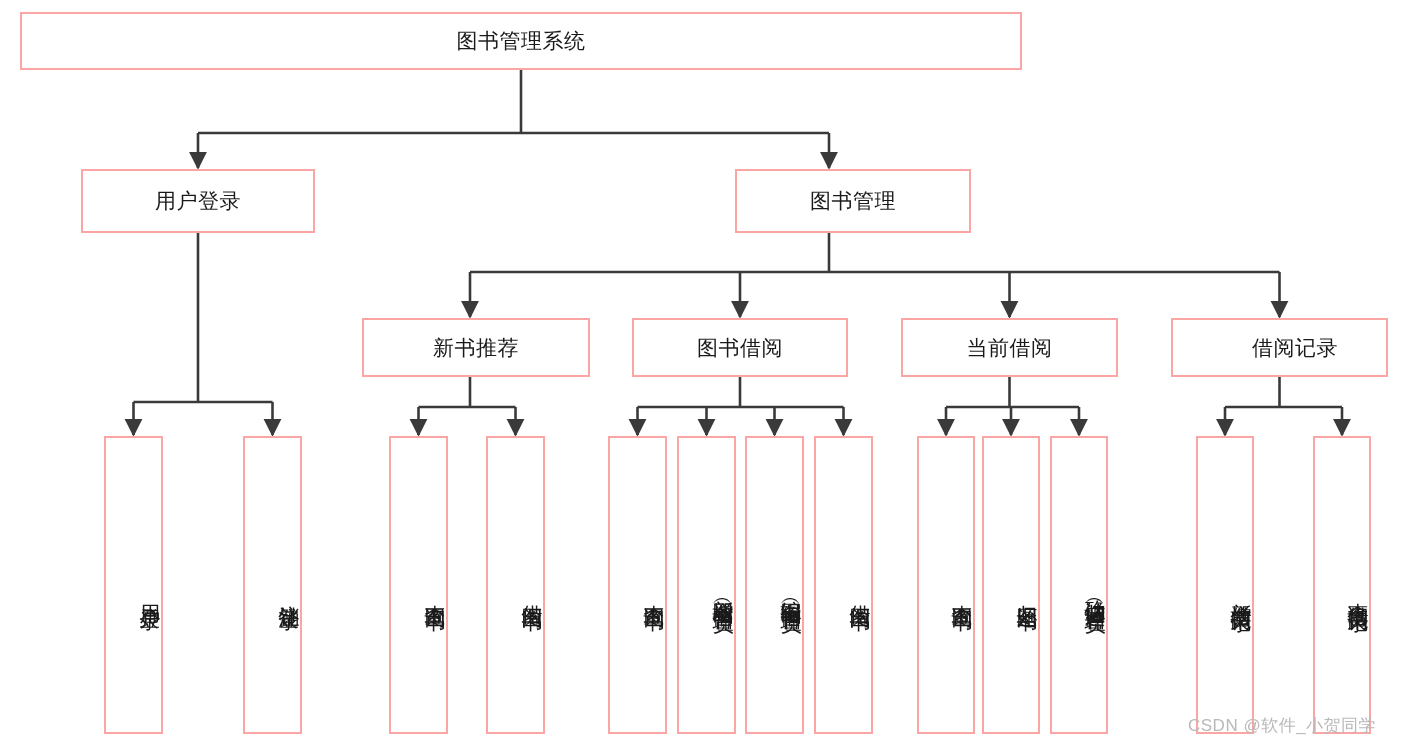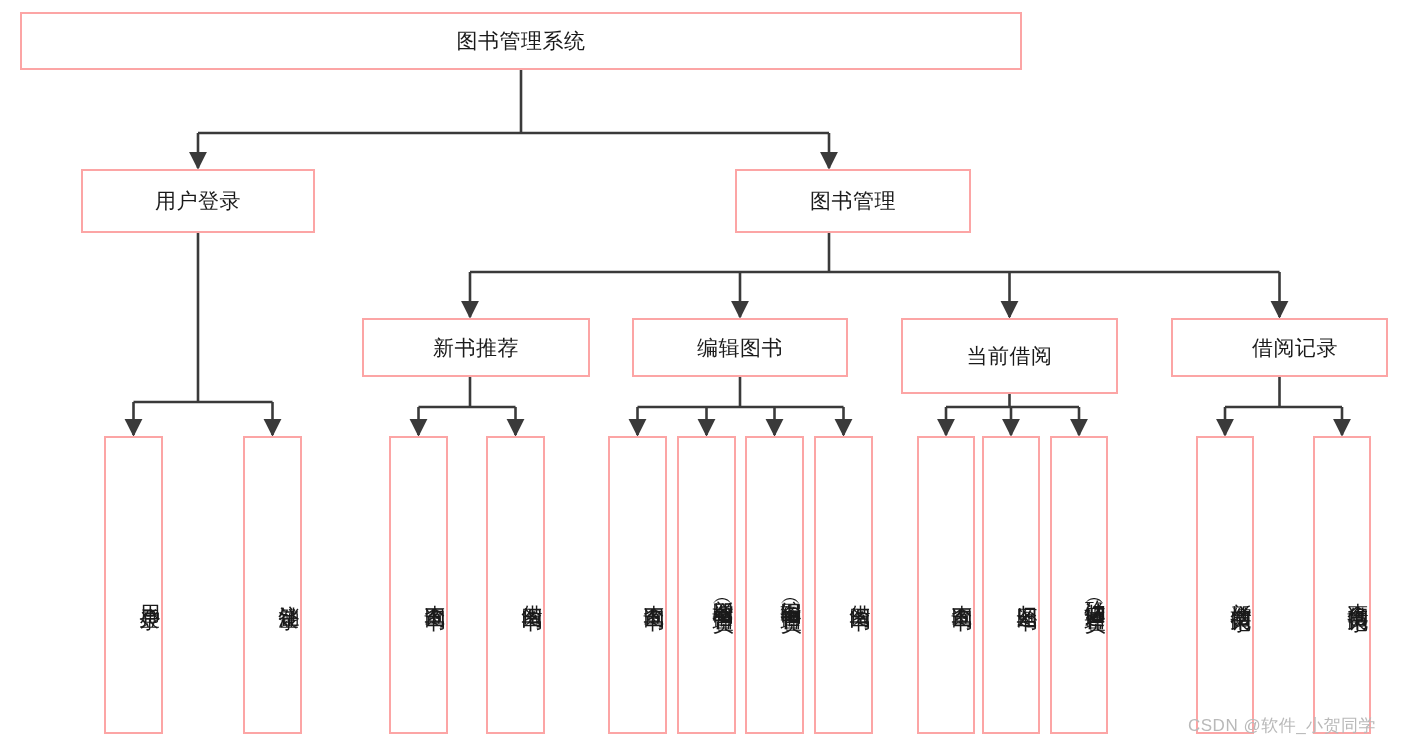--- a/index.html
+++ b/index.html
@@ -122,23 +122,23 @@
     <span>用户登录</span>
   </div>
   <div class="node horiz" style="left: 711px; top: 169px; width: 236px; height: 64px; margin-left: 24px;">
     <span>图书管理</span>
   </div>
 
   <div class="node horiz" style="left: 362px; top: 318px; width: 228px; height: 59px;">
     <span>新书推荐</span>
   </div>
   <div class="node horiz" style="left: 632px; top: 318px; width: 216px; height: 59px;">
-    <span>编辑图书</span>
+    <span>图书借阅</span>
   </div>
-  <div class="node horiz" style="left: 901px; top: 318px; width: 217px; height: 76px;">
+  <div class="node horiz" style="left: 901px; top: 318px; width: 217px; height: 59px;">
     <span>当前借阅</span>
   </div>
   <div class="node horiz" style="left: 1171px; top: 318px; width: 217px; height: 59px; padding-left: 31px;">
     <span>借阅记录</span>
   </div>
 
   <div class="node vert" style="left: 104px; top: 436px; width: 59px; height: 298px;">
     <span class="vtext">用户登录</span>
   </div>
   <div class="node vert" style="left: 243px; top: 436px; width: 59px; height: 298px;">

